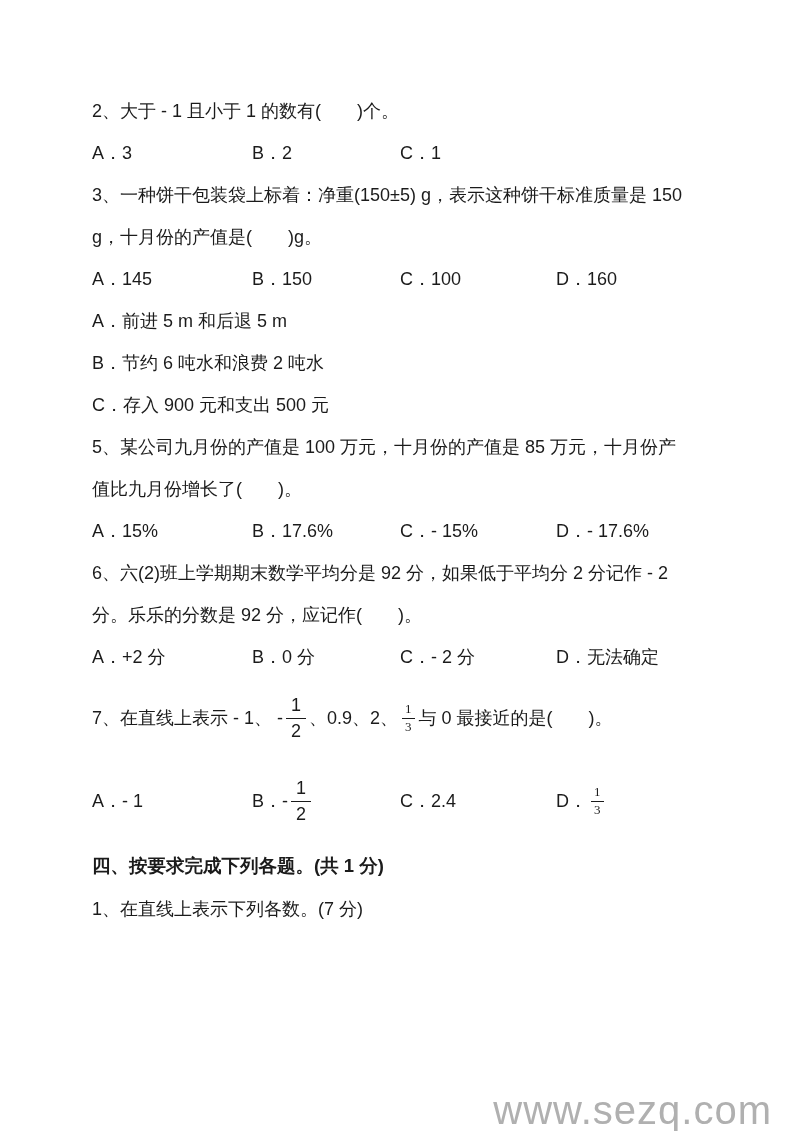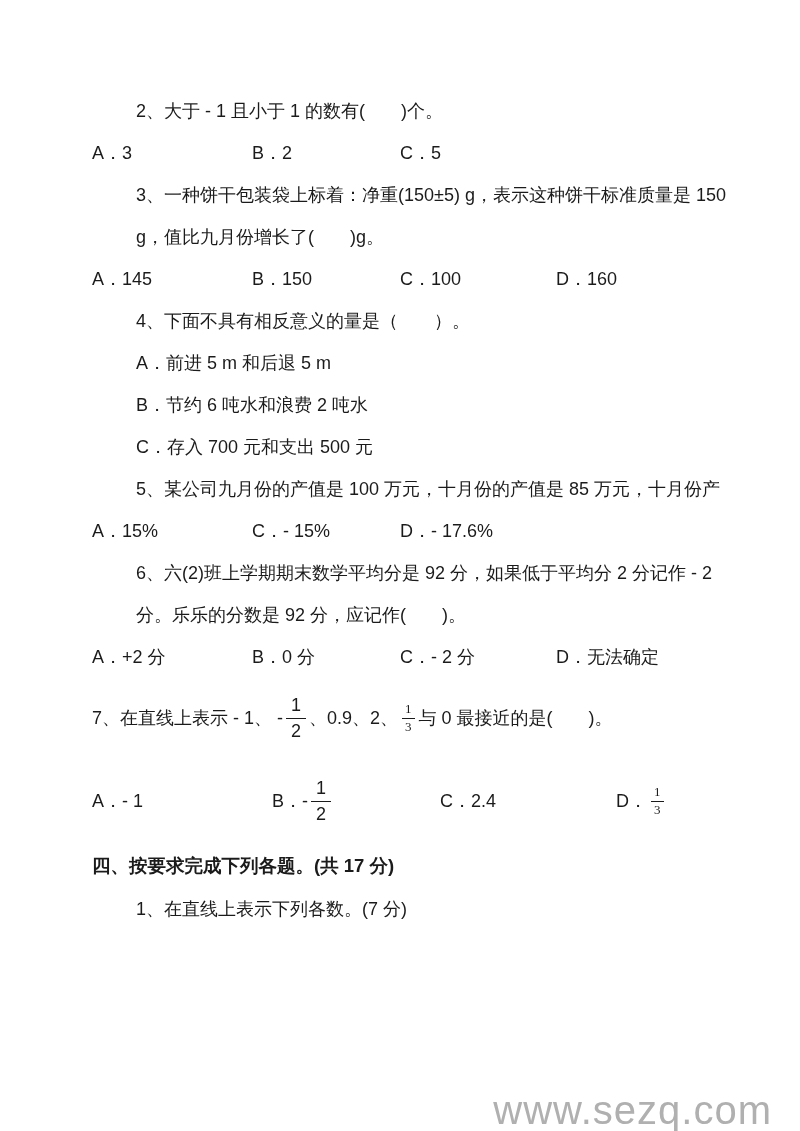--- a/index.html
+++ b/index.html
@@ -16,34 +16,32 @@
     padding: 90px 64px 0 92px;
     font-family: "Liberation Sans", "DejaVu Sans", sans-serif;
     font-size: 18px;
     color: #1b1b1b;
     overflow: hidden;
   }
   .line {
     height: 42px;
     line-height: 42px;
     white-space: nowrap;
-    margin-left: 44px;
   }
   .opts {
     display: grid;
     grid-template-columns: 160px 148px 156px auto;
     height: 42px;
     line-height: 42px;
     white-space: nowrap;
   }
   .opts.tall {
     height: 86px;
     line-height: normal;
     align-items: center;
-    gap: 20px;
   }
   .stem-flex {
     height: 80px;
     display: flex;
     align-items: center;
     white-space: nowrap;
     text-align: center;
   }
   .cell-flex {
     display: flex;
@@ -90,40 +88,41 @@
 </style>
 </head>
 <body>
 
 <div class="page">
 
   <div class="line">2、大于 - 1 且小于 1 的数有(　　)个。</div>
   <div class="opts">
     <span>A．3</span>
     <span>B．2</span>
-    <span>C．5</span>
+    <span>C．1</span>
   </div>
 
   <div class="line">3、一种饼干包装袋上标着：净重(150±5) g，表示这种饼干标准质量是 150</div>
-  <div class="line">g，值比九月份增长了(　　)g。</div>
+  <div class="line">g，十月份的产值是(　　)g。</div>
   <div class="opts">
     <span>A．145</span>
     <span>B．150</span>
     <span>C．100</span>
     <span>D．160</span>
   </div>
 
-  <div class="line">4、下面不具有相反意义的量是（　　）。</div>
   <div class="line">A．前进 5 m 和后退 5 m</div>
   <div class="line">B．节约 6 吨水和浪费 2 吨水</div>
-  <div class="line">C．存入 700 元和支出 500 元</div>
+  <div class="line">C．存入 900 元和支出 500 元</div>
 
   <div class="line">5、某公司九月份的产值是 100 万元，十月份的产值是 85 万元，十月份产</div>
+  <div class="line">值比九月份增长了(　　)。</div>
   <div class="opts">
     <span>A．15%</span>
+    <span>B．17.6%</span>
     <span>C．- 15%</span>
     <span>D．- 17.6%</span>
   </div>
 
   <div class="line">6、六(2)班上学期期末数学平均分是 92 分，如果低于平均分 2 分记作 - 2</div>
   <div class="line">分。乐乐的分数是 92 分，应记作(　　)。</div>
   <div class="opts">
     <span>A．+2 分</span>
     <span>B．0 分</span>
     <span>C．- 2 分</span>
@@ -155,18 +154,18 @@
     <span>C．2.4</span>
     <span class="cell-flex">
       <span>D．</span>
       <span class="frac small">
         <span class="num">1</span>
         <span class="den">3</span>
       </span>
     </span>
   </div>
 
-  <div class="heading">四、按要求完成下列各题。(共 17 分)</div>
+  <div class="heading">四、按要求完成下列各题。(共 1 分)</div>
   <div class="line">1、在直线上表示下列各数。(7 分)</div>
 
   <div class="watermark">www.sezq.com</div>
 
 </div>
 
 </body></html>

